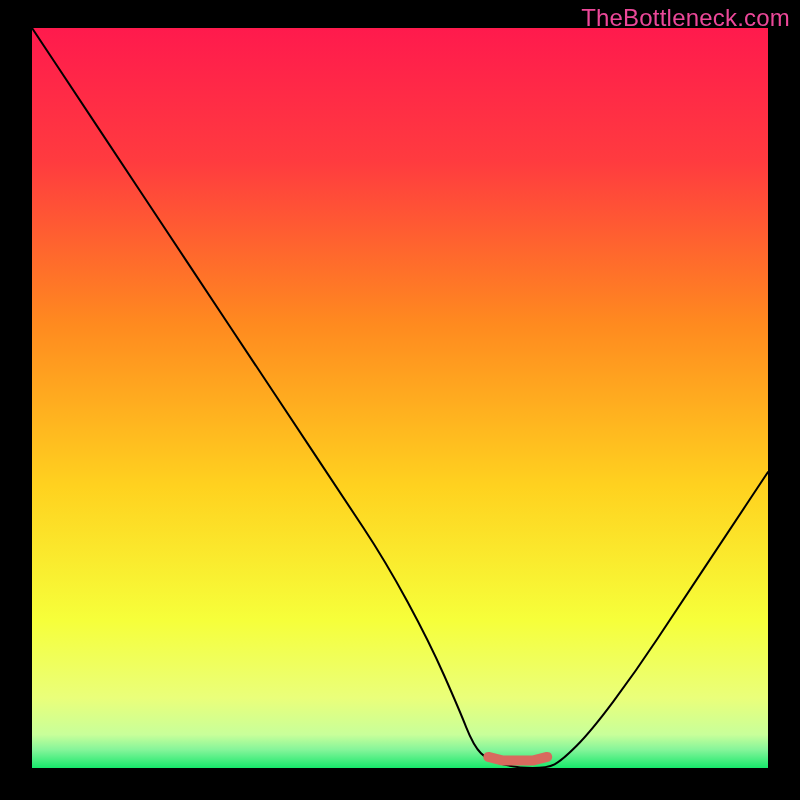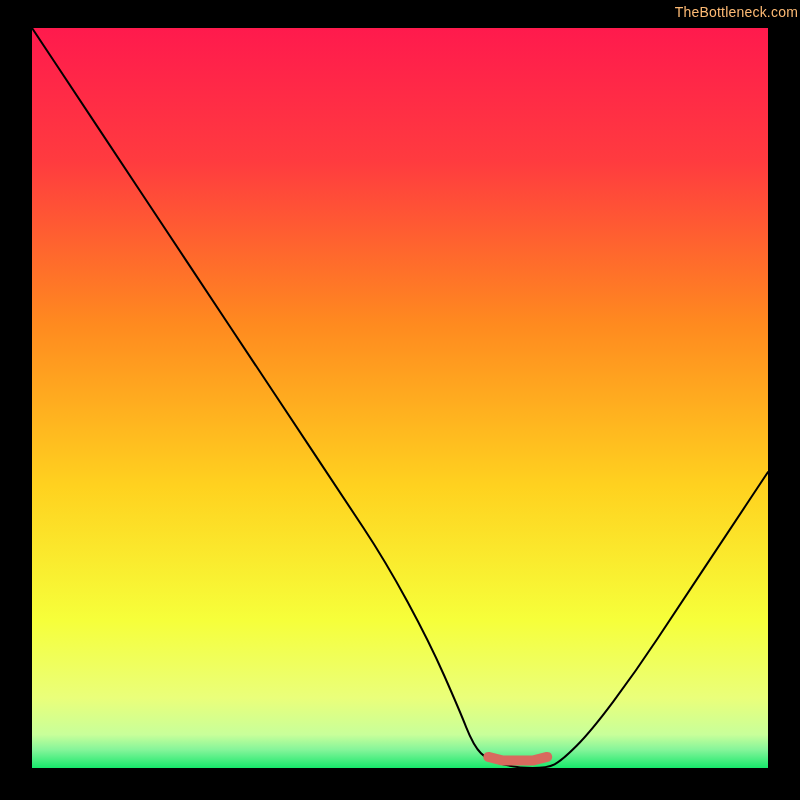--- a/index.html
+++ b/index.html
@@ -13,23 +13,23 @@
   }
   .frame {
     position: relative;
     width: 800px;
     height: 800px;
     background: #000;
   }
   .watermark {
     position: absolute;
     top: 4px;
-    right: 2px;
-    color: #fdba74;
-    font-size: 14px;
+    right: 10px;
+    color: #ec4899;
+    font-size: 24px;
     letter-spacing: 0.2px;
     z-index: 5;
   }
   .plot-area {
     position: absolute;
     left: 32px;
     top: 28px;
     width: 736px;
     height: 740px;
     overflow: hidden;

